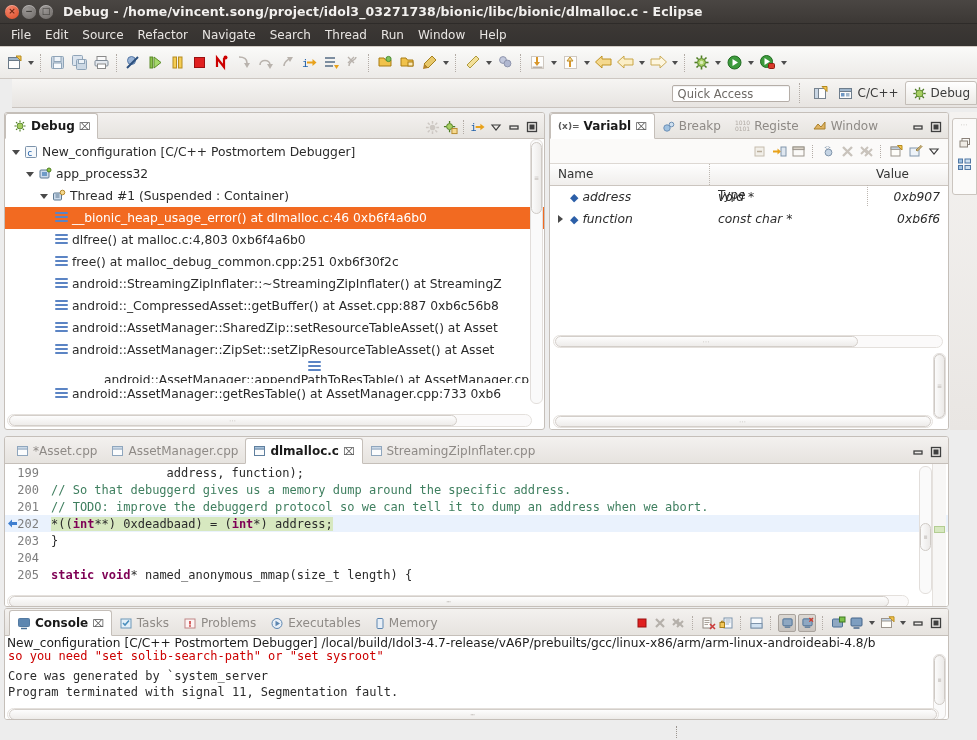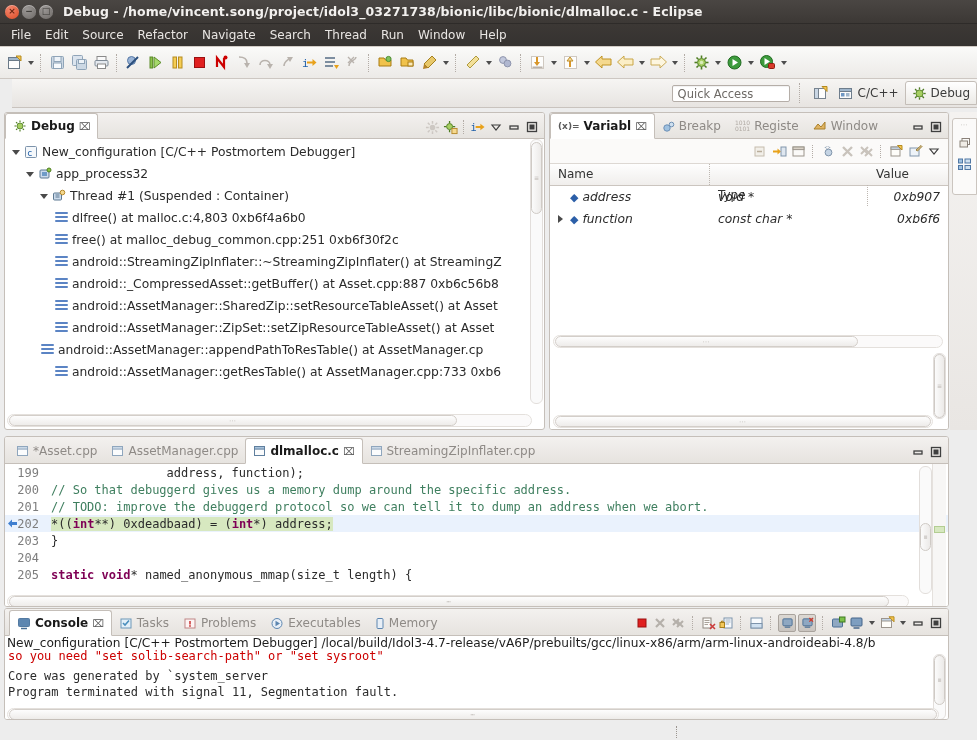--- a/index.html
+++ b/index.html
@@ -644,20 +644,28 @@
         <span style="margin-left:2px;">
           <svg class="ico" width="14" height="14" viewBox="0 0 14 14">
             <rect x="1.5" y="4" width="8" height="7" rx="1" fill="#cddcec" stroke="#5d7992"></rect>
             <path d="M3.5 6 L7.5 6 M3.5 8 L7.5 8" stroke="#5d7992"></path>
             <circle cx="10.5" cy="3.5" r="2.3" fill="#f5d98f" stroke="#b5882a"></circle>
           </svg>
         </span>
         <span class="tlabel">Thread #1 (Suspended : Container)</span>
       </div>
 
+      <div class="trow sel" style="padding-left:50px;">
+        <span class="frame-ico">
+            <i></i>
+            <i></i>
+            <i></i>
+          </span>
+        <span class="tlabel">__bionic_heap_usage_error() at dlmalloc.c:46 0xb6f4a6b0</span>
+      </div>
       <div class="trow" style="padding-left:50px;">
         <span class="frame-ico">
             <i></i>
             <i></i>
             <i></i>
           </span>
         <span class="tlabel">dlfree() at malloc.c:4,803 0xb6f4a6b0</span>
       </div>
       <div class="trow" style="padding-left:50px;">
         <span class="frame-ico">
@@ -692,21 +700,21 @@
         <span class="tlabel">android::AssetManager::SharedZip::setResourceTableAsset() at Asset</span>
       </div>
       <div class="trow" style="padding-left:50px;">
         <span class="frame-ico">
             <i></i>
             <i></i>
             <i></i>
           </span>
         <span class="tlabel">android::AssetManager::ZipSet::setZipResourceTableAsset() at Asset</span>
       </div>
-      <div class="trow" style="padding-left:36px;">
+      <div class="trow" style="padding-left:80px;flex-direction:column;">
         <span class="frame-ico">
             <i></i>
             <i></i>
             <i></i>
           </span>
         <span class="tlabel">android::AssetManager::appendPathToResTable() at AssetManager.cp</span>
       </div>
       <div class="trow" style="padding-left:50px;">
         <span class="frame-ico">
             <i></i>

